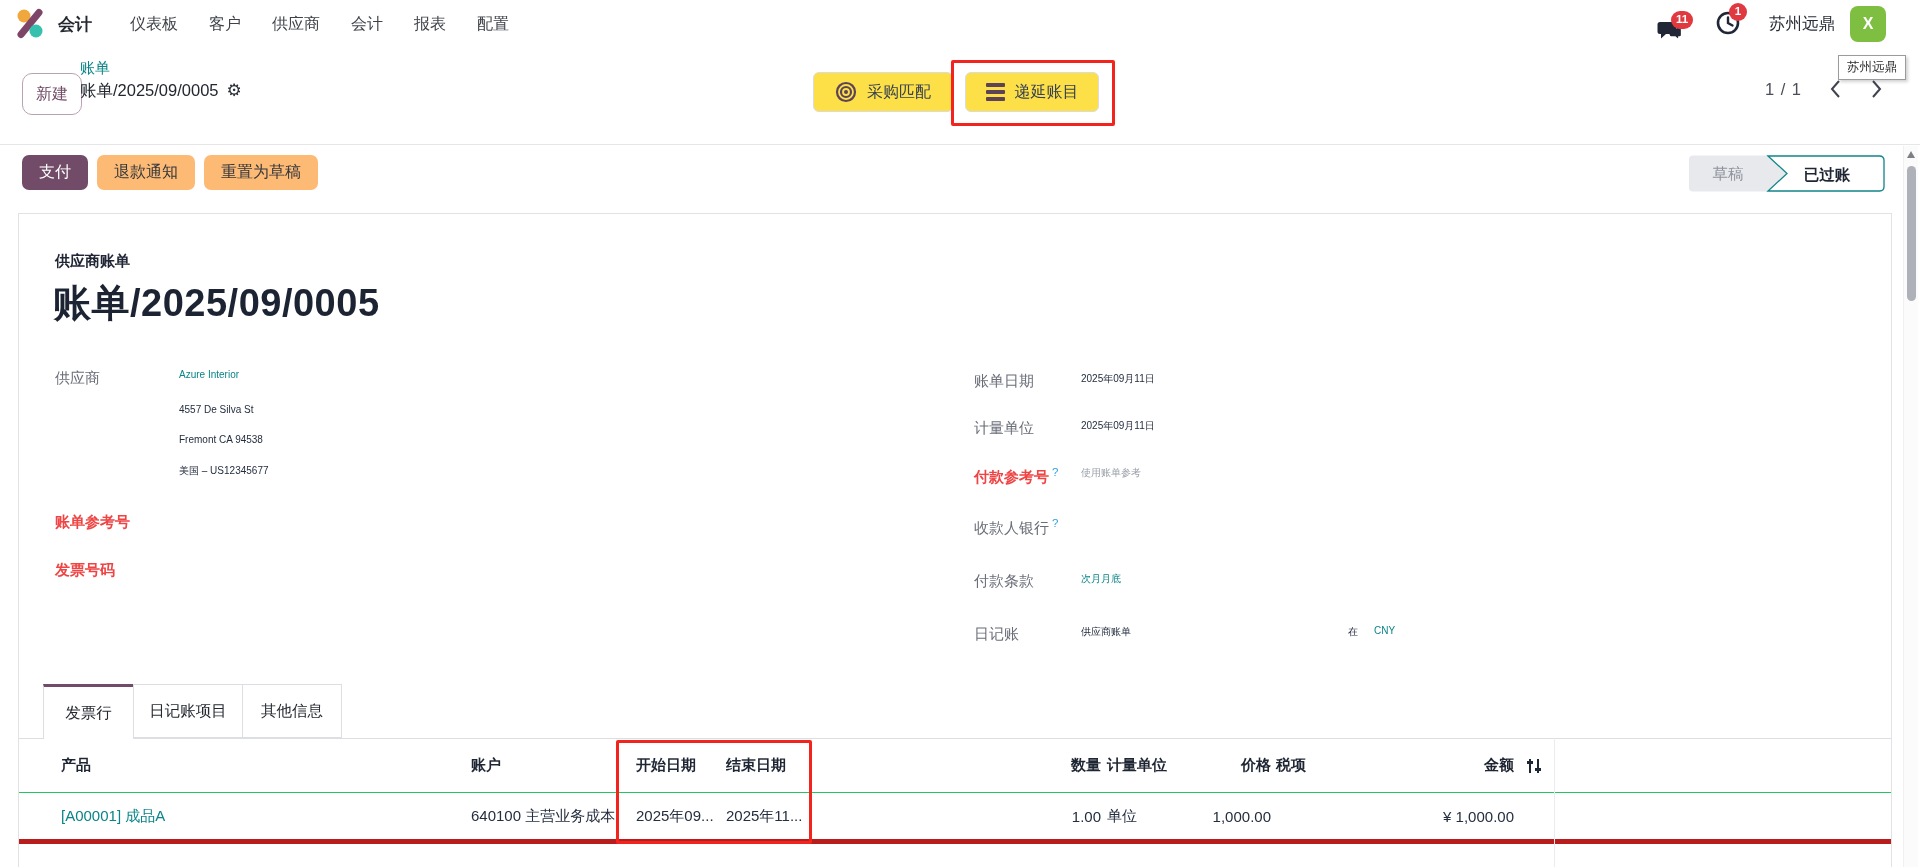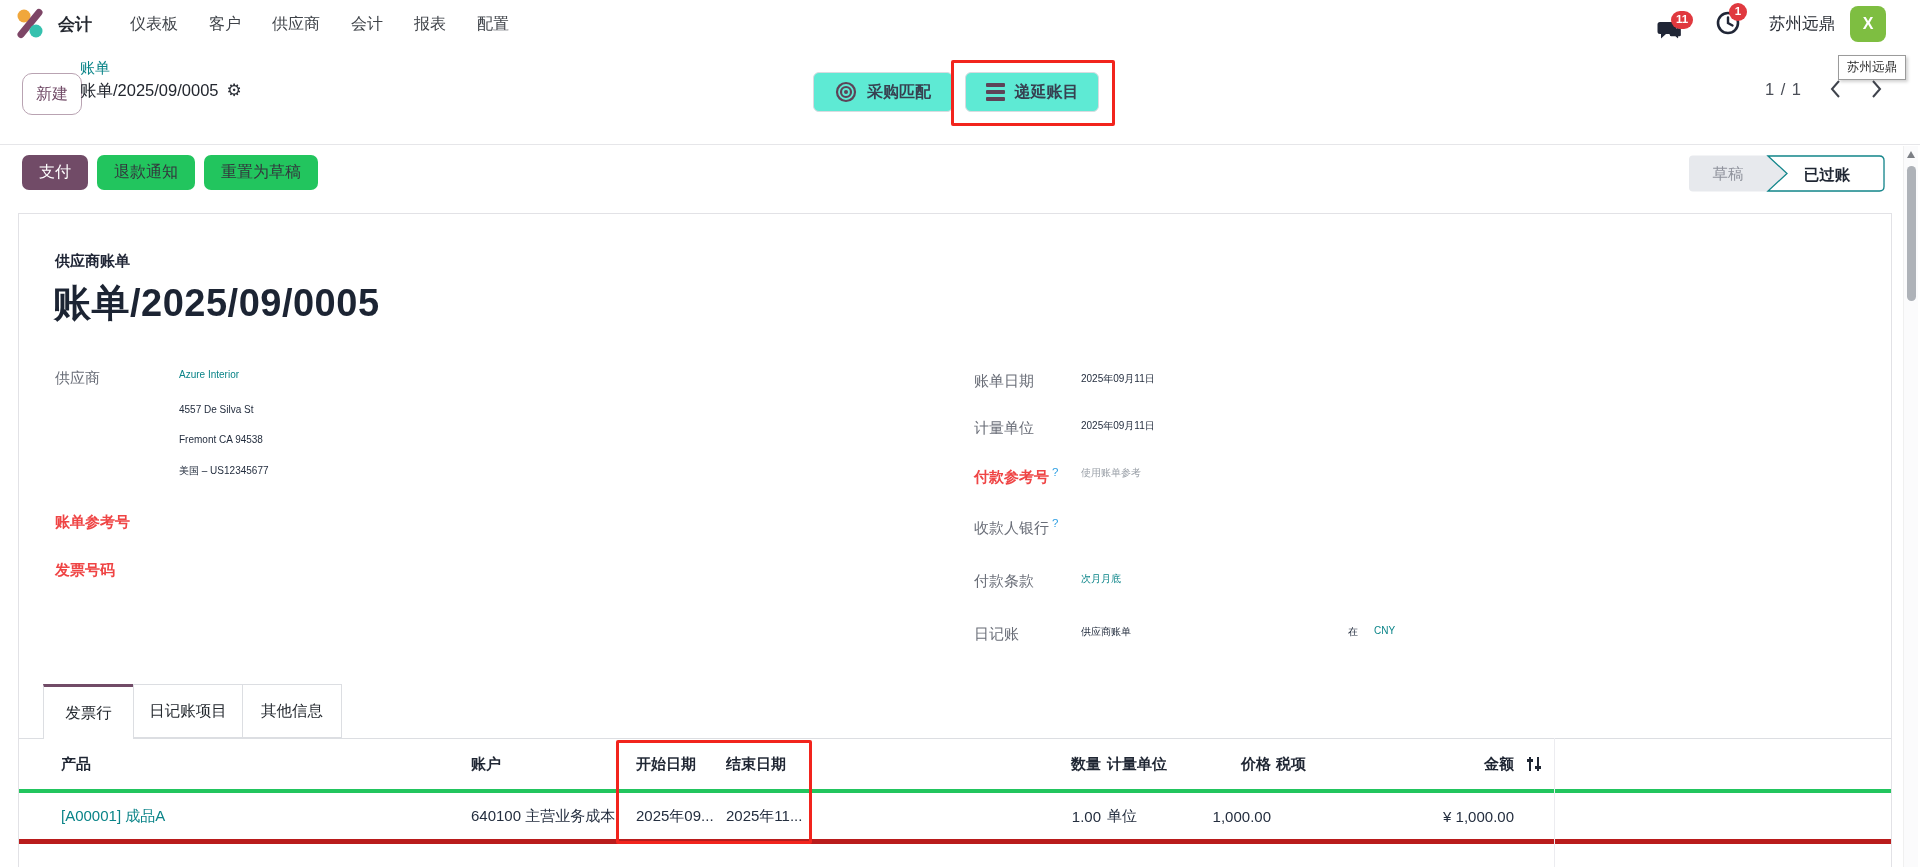--- a/index.html
+++ b/index.html
@@ -30,41 +30,41 @@
   
   .control-panel{position:absolute;top:48px;left:0;width:1920px;height:97px;border-bottom:1px solid #e6e6e9;box-sizing:border-box;}
   .btn-new{position:absolute;left:22px;top:25px;width:58px;height:40px;background:#fff;
     border:1px solid #b9a3b2;border-radius:10px;color:#714b67;font-size:16px;cursor:pointer;
     display:flex;align-items:center;justify-content:center;}
   .breadcrumbs{position:absolute;left:80px;top:12px;line-height:1;}
   .bc-parent{font-size:15px;color:#0a8488;cursor:pointer;display:block;margin-bottom:7px;}
   .bc-current-row{display:flex;align-items:center;gap:8px;}
   .bc-current{font-size:16.5px;color:#23272f;}
   .gear{font-size:17px;color:#2a2e36;cursor:pointer;line-height:1;}
-  .cp-btn{position:absolute;top:24px;height:40px;background:#5eead4;border:1px solid #d9dbe0;border-radius:6px;
-    display:flex;align-items:center;justify-content:center;gap:10px;font-size:16px;color:#374151;cursor:pointer;box-sizing:border-box;font-weight:bold;}
+  .cp-btn{position:absolute;top:24px;height:40px;background:#fde047;border:1px solid #d9dbe0;border-radius:6px;
+    display:flex;align-items:center;justify-content:center;gap:10px;font-size:16px;color:#374151;cursor:pointer;box-sizing:border-box;}
   .cp-btn.matching{left:813px;width:140px;}
   .cp-btn.deferred{left:965px;width:134px;}
   .bars-icon{display:inline-flex;flex-direction:column;gap:3px;}
   .bars-icon i{display:block;width:19px;height:4px;background:#5d4358;border-radius:1px;}
   .annotation-box{border:3px solid #f2241d;border-radius:2px;pointer-events:none;box-sizing:border-box;}
   .annot-1{left:951px;top:12px;width:164px;height:66px;}
   .user-tooltip{position:absolute;left:1838px;top:7px;background:#fff;border:1px solid #9b9b9b;
     box-shadow:2px 2px 3px rgba(0,0,0,.18);font-size:12.5px;color:#2c2c2c;padding:3px 8px;white-space:nowrap;}
   .pager{position:absolute;right:36px;top:30px;display:flex;align-items:center;gap:26px;}
   .pager-count{font-size:16.5px;color:#4a4e57;letter-spacing:1px;}
   .pager-arrow{cursor:pointer;display:flex;align-items:center;}
 
   
   .status-row{position:absolute;top:146px;left:0;width:1920px;height:67px;}
   .status-buttons{position:absolute;left:22px;top:9px;display:flex;gap:9px;}
   .sbtn{height:35px;border:none;border-radius:7px;font-size:16px;cursor:pointer;
     font-family:inherit;display:flex;align-items:center;justify-content:center;padding:0 17px;}
   .sbtn.primary{background:#714b67;color:#fff;}
-  .sbtn.secondary{background:#22c55e;color:#33363d;}
+  .sbtn.secondary{background:#fdba74;color:#33363d;}
   .status-widget{position:absolute;right:35px;top:9px;cursor:pointer;}
   .status-widget text{font-family:"Liberation Sans","DejaVu Sans",sans-serif;}
 
   
   .sheet{position:absolute;left:18px;top:213px;width:1874px;height:654px;background:#fff;
     border:1px solid #e2e2e6;border-bottom:none;box-sizing:border-box;}
   .doc-type{left:36px;top:38px;font-size:15px;font-weight:700;color:#202636;}
   .sheet-title{left:34px;top:64px;font-size:38px;font-weight:700;color:#1c2433;letter-spacing:.5px;}
   .flabel{font-size:15px;color:#6a6e78;}
   .flabel.strong{color:#ef4444;font-weight:700;}
@@ -79,21 +79,21 @@
     align-items:center;justify-content:center;font-size:15.5px;color:#24292f;cursor:pointer;margin-left:-1px;}
   .tab:first-child{margin-left:0;}
   .tab.active{height:55px;border-top:3px solid #714b67;border-bottom:none;font-weight:400;}
   .tab.t1{width:91px;}
   .tab.t2{width:110px;}
   .tab.t3{width:100px;}
   .tab-divider{position:absolute;left:0;right:0;top:524px;border-top:1px solid #dcdee2;}
 
   
   .trow{position:absolute;left:0;right:0;display:flex;align-items:center;box-sizing:border-box;}
-  .thead-row{top:525px;height:54px;border-bottom:4px solid #22c55e;font-weight:700;color:#1f2633;}
+  .thead-row{top:525px;height:54px;border-bottom:1px solid #22c55e;font-weight:700;color:#1f2633;}
   .tbody-row{top:579px;height:51px;border-bottom:5px solid #b91c1c;color:#242e3f;cursor:pointer;}
   .cell{box-sizing:border-box;white-space:nowrap;overflow:hidden;}
   .c-product{width:452px;padding-left:42px;}
   .c-account{width:165px;}
   .c-start{width:90px;}
   .c-end{width:95px;}
   .c-qty{width:280px;text-align:right;}
   .c-uom{width:100px;padding-left:6px;}
   .c-price{width:70px;text-align:right;}
   .c-taxes{width:89px;padding-left:5px;}

